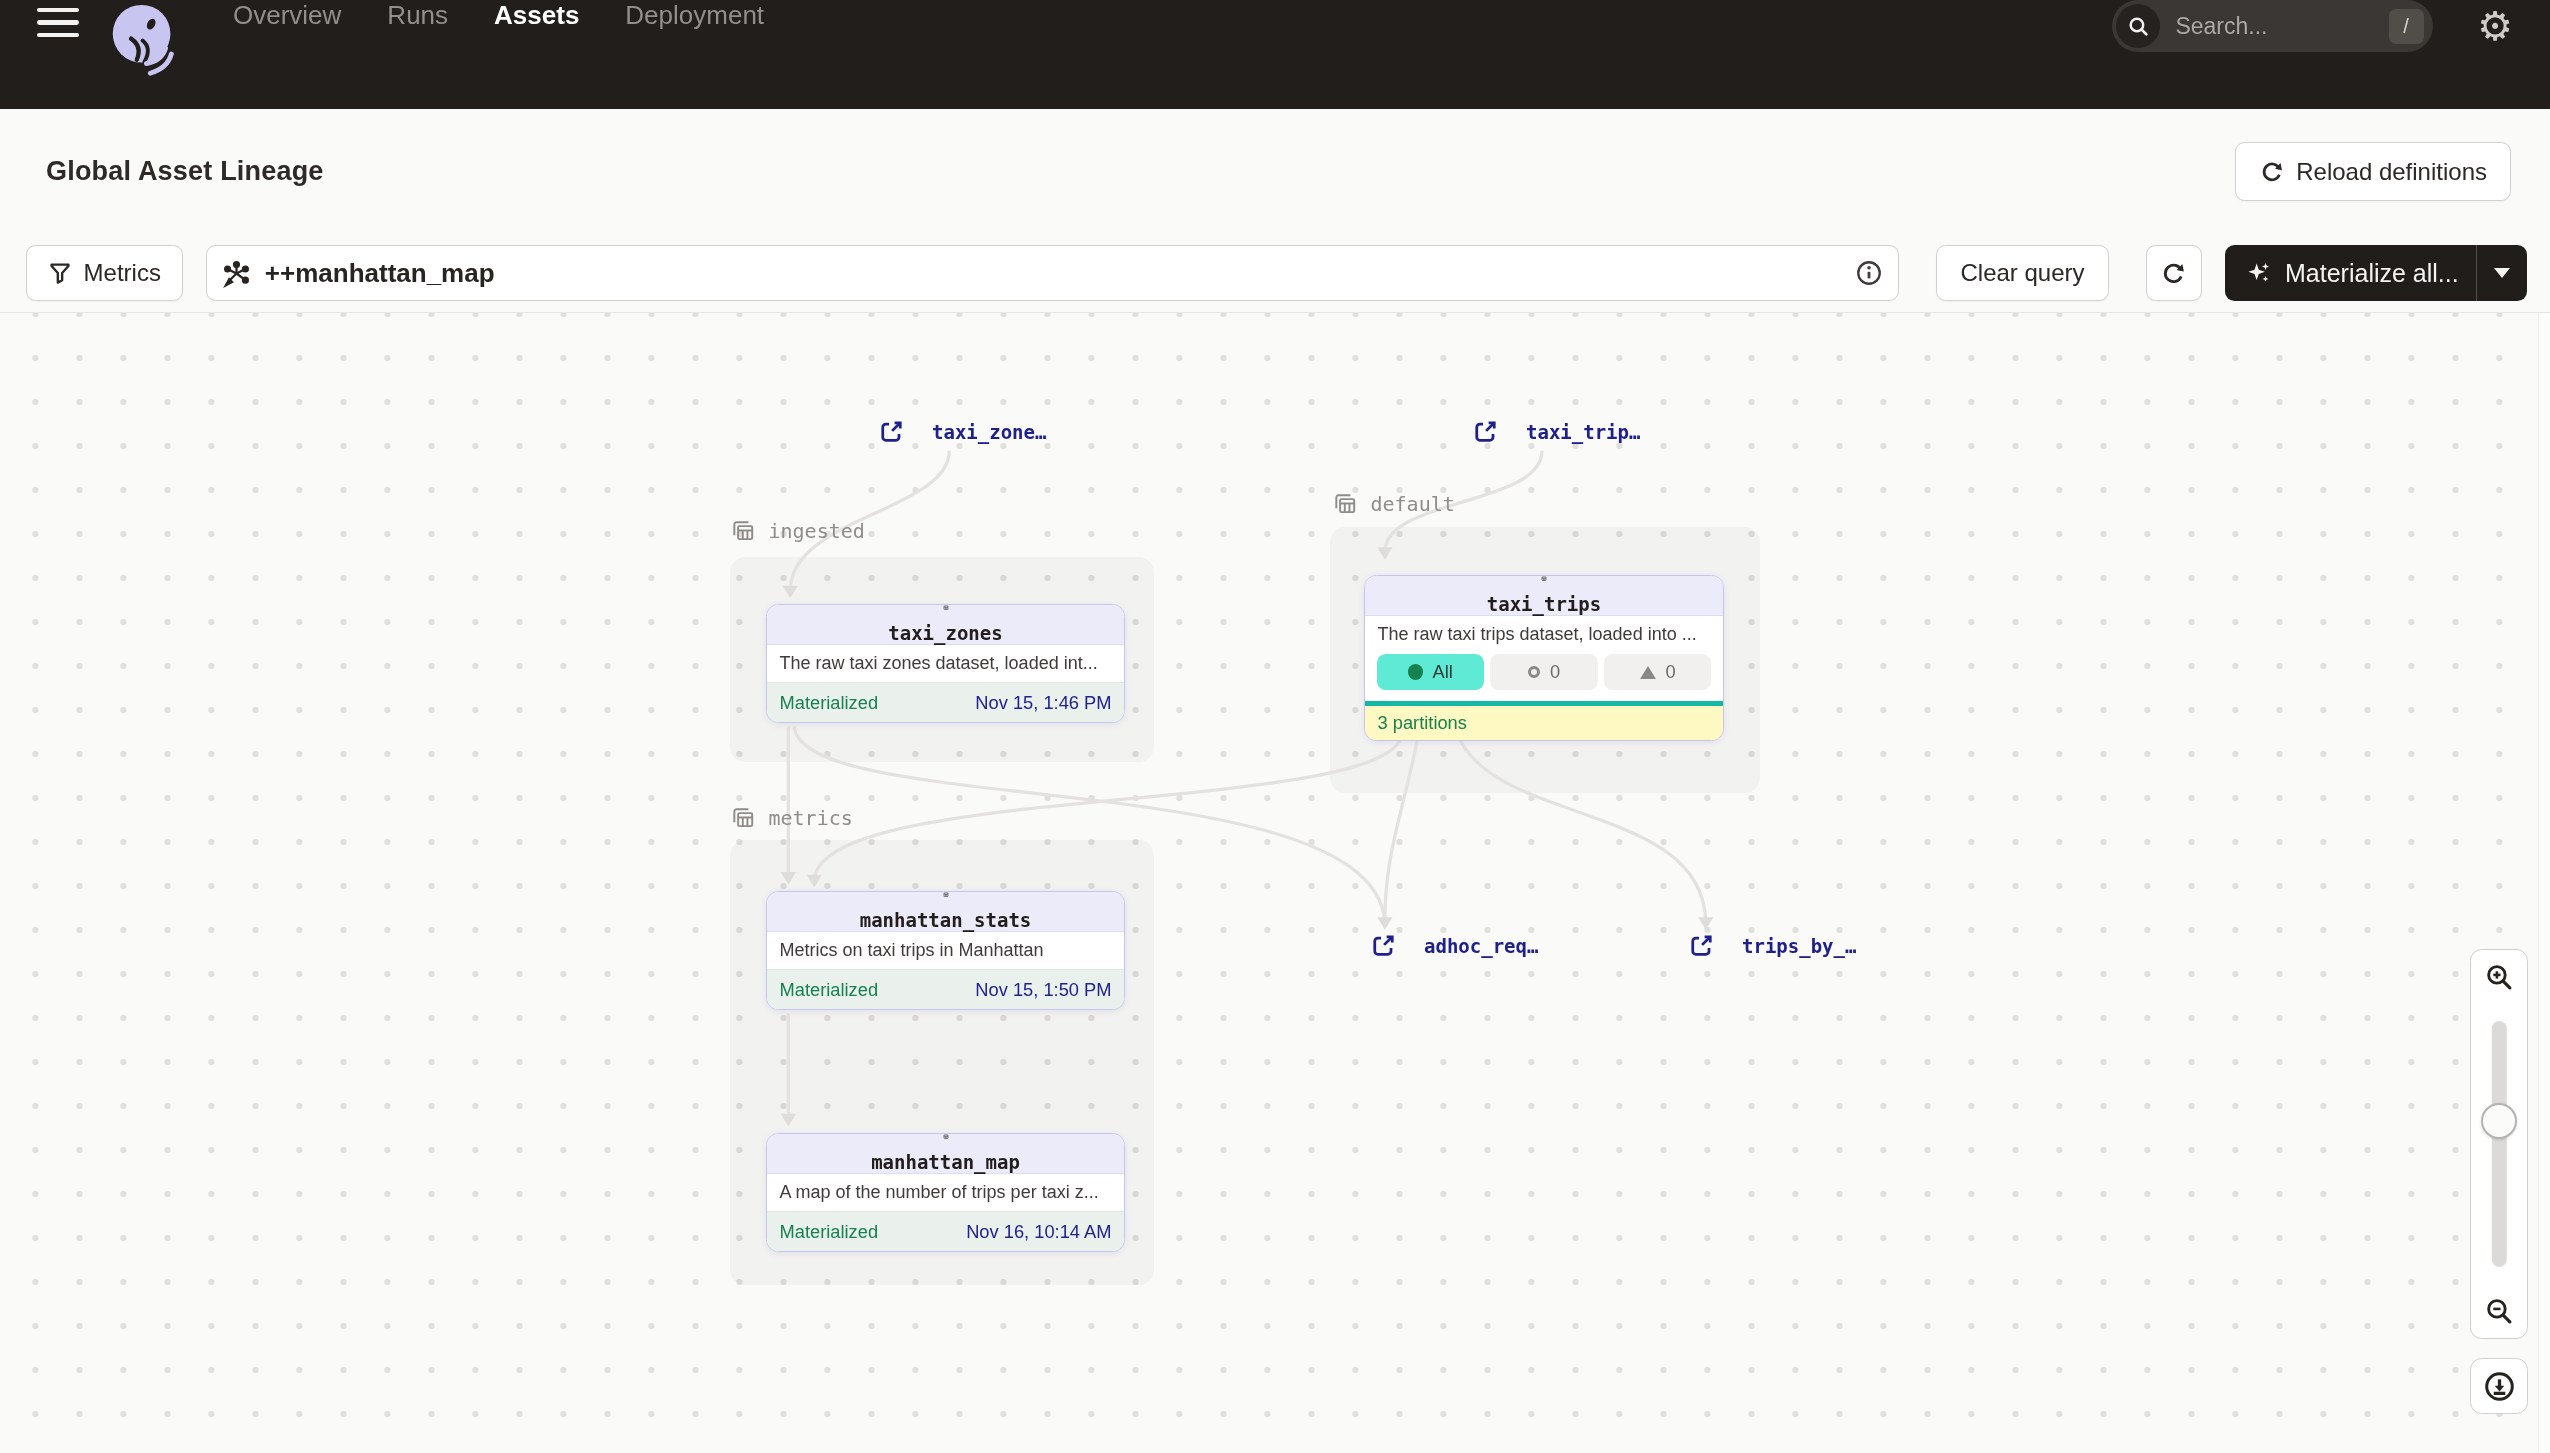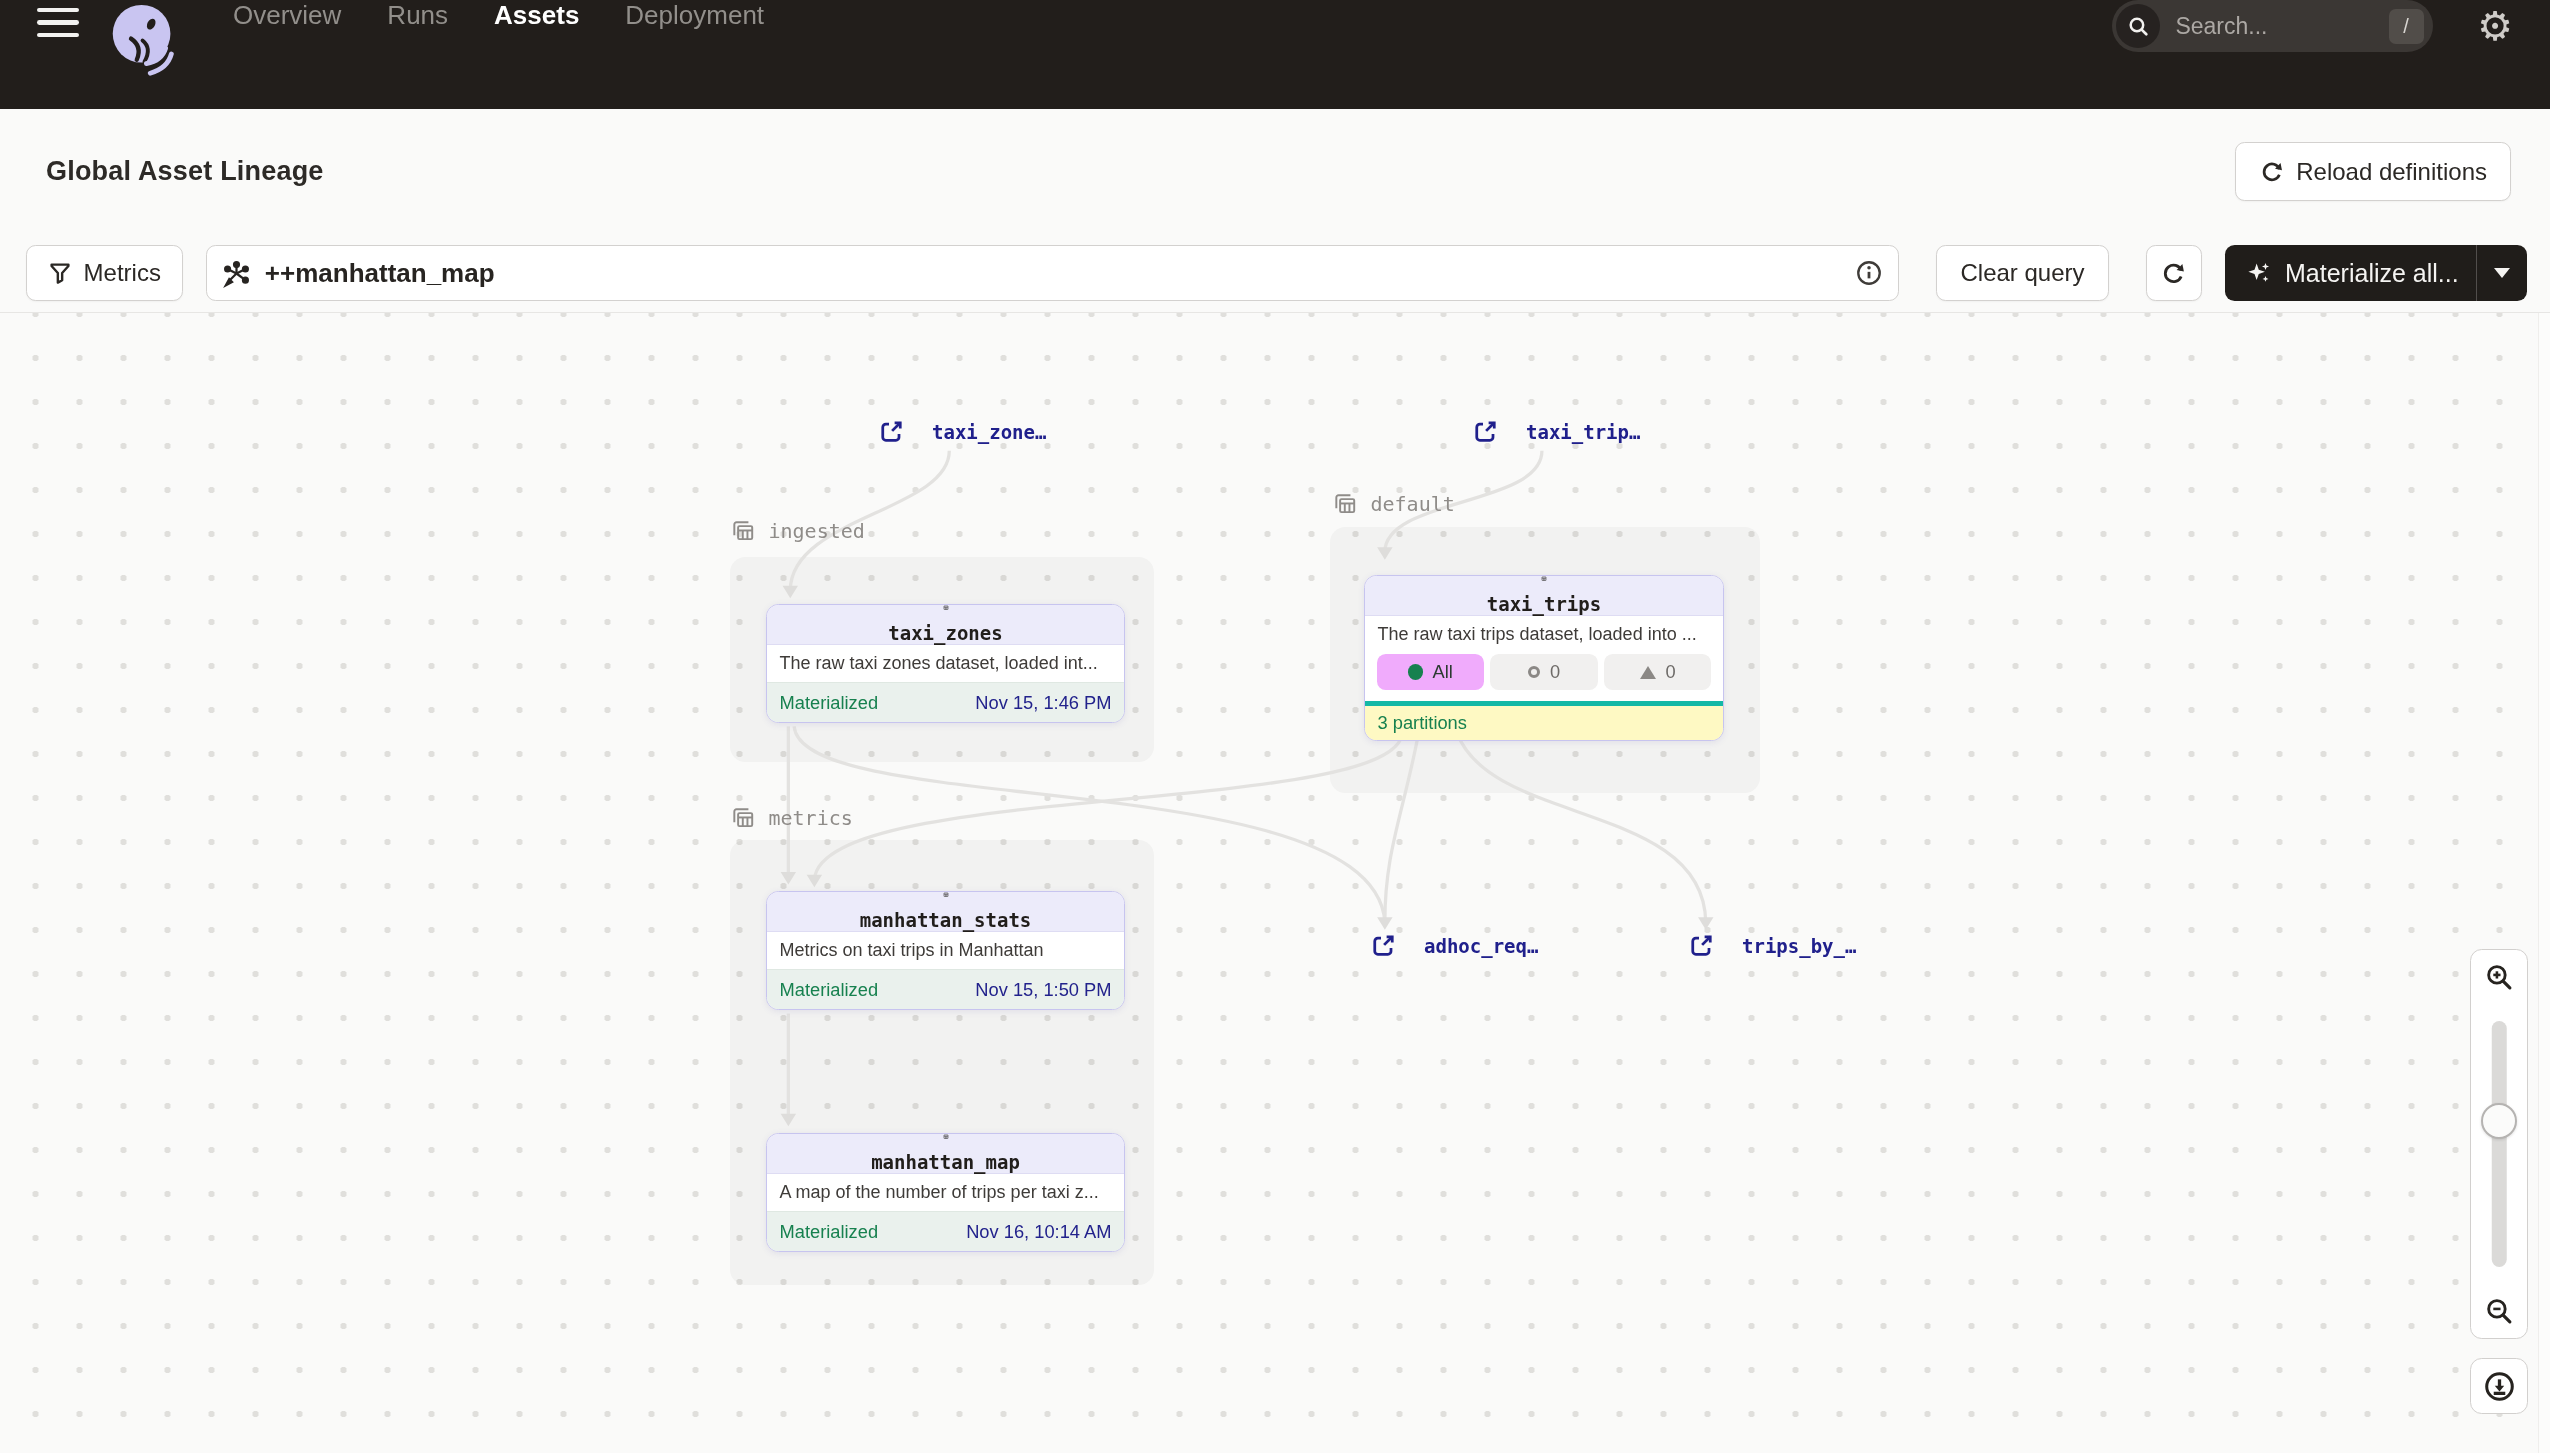--- a/index.html
+++ b/index.html
@@ -74,21 +74,21 @@
     font-family:"DejaVu Sans Mono",monospace; font-size:19px; font-weight:bold; color:#211E1B;flex-direction:column; }
   .node-desc { height:37px; display:flex; align-items:center; padding:0 12.5px;
     font-size:18px; color:#3E3B38; white-space:nowrap; overflow:hidden; }
   .node-footer { height:40px; background:#EAF1ED; border-top:1px solid #DFE8E2;
     display:flex; align-items:center; justify-content:space-between; padding:0 12.5px; font-size:18.3px; }
   .status-materialized { color:#17814F; }
   .ts { color:#22228C; }
   .pills-row { display:flex; gap:6.7px; padding:1px 11.6px 10.6px; }
   .pill { flex:1; height:36px; border-radius:8.7px; display:flex; align-items:center;
     justify-content:center; gap:9.6px; font-size:18.3px; }
-  .pill-all { background:#f0abfc; color:#2B3A31; }
+  .pill-all { background:#5eead4; color:#2B3A31; }
   .pill-gray { background:#F1F0EF; color:#6E6B68; }
   .dot-filled { width:15.4px; height:15.4px; border-radius:50%; background:#17814F; }
   .dot-ring { width:12.5px; height:12.5px; border-radius:50%; border:3.4px solid #8B8885; }
   .tri-gray { width:0; height:0; border-left:8.7px solid transparent; border-right:8.7px solid transparent;
     border-bottom:13.5px solid #8B8885; }
   .part-footer { height:39px; background:#fef9c3; border-top:5px solid #14b8a6;
     display:flex; align-items:center; padding:0 12.5px; font-size:18.3px; color:#17814F; }
 
   
   .zoom-stack { position:absolute; left:2470px; top:636px; width:58px; z-index:6; }

